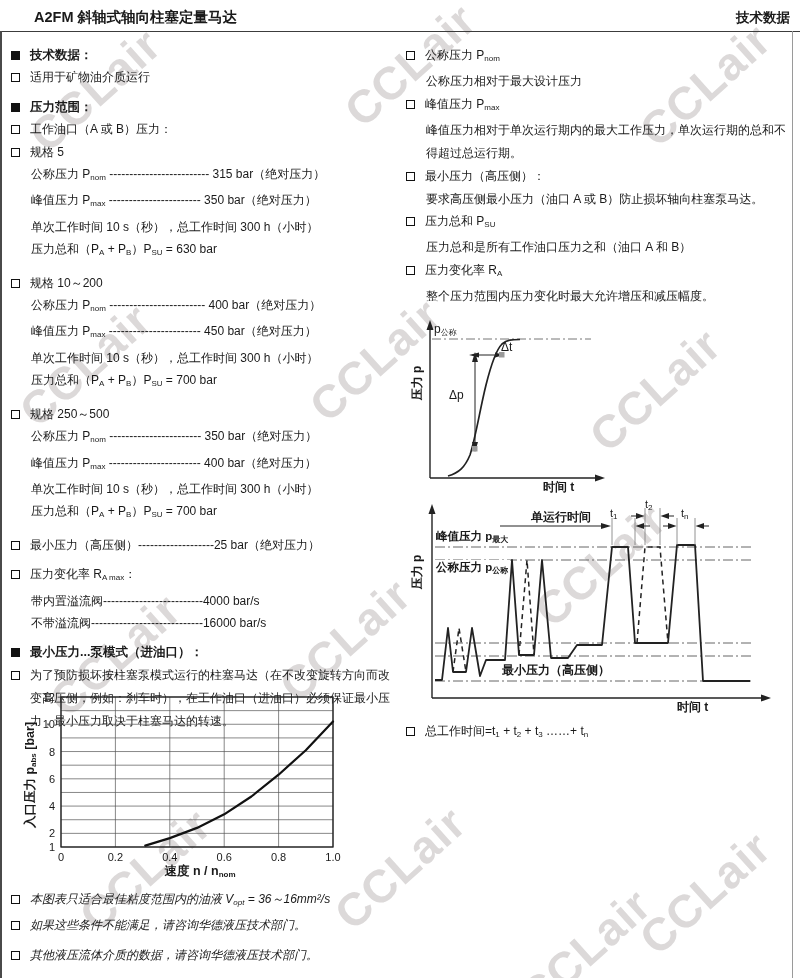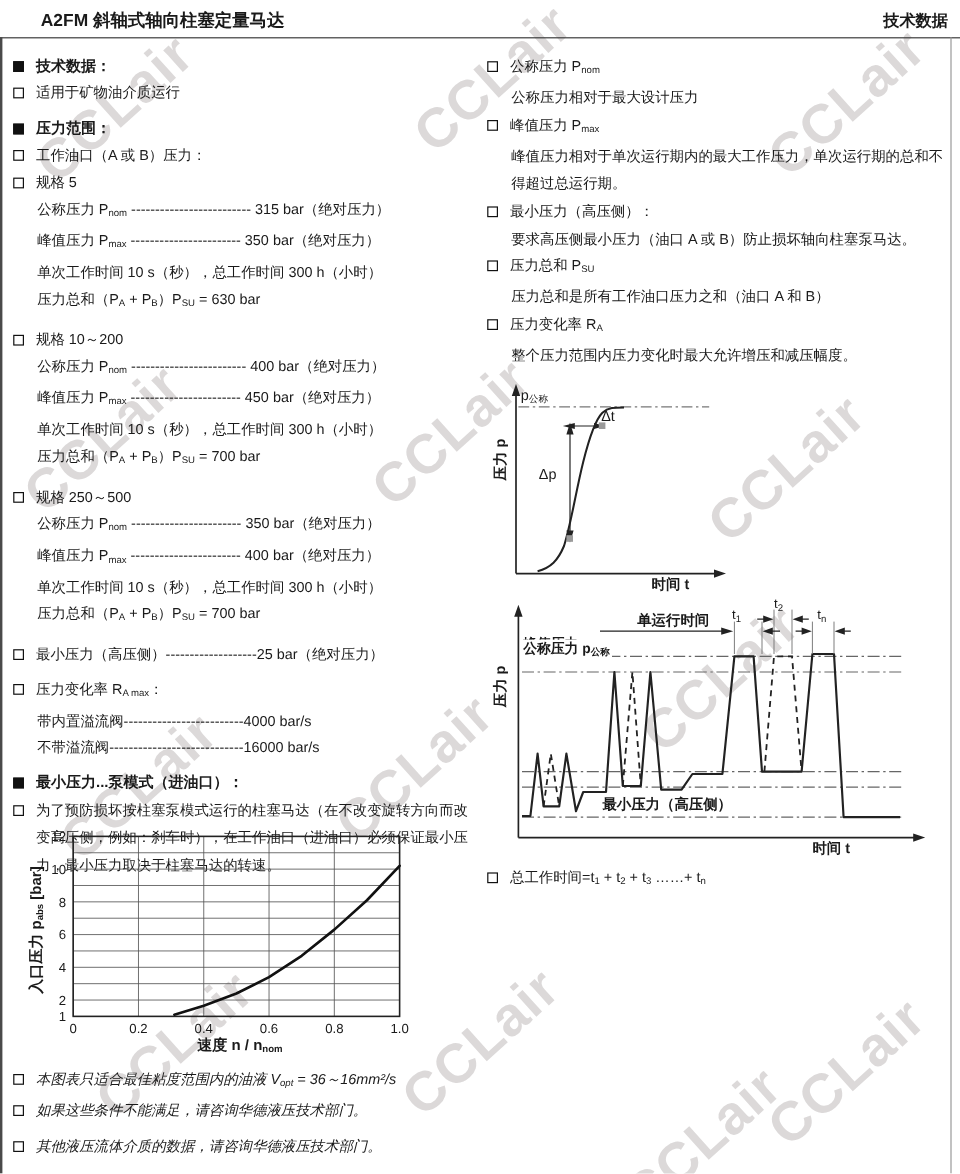--- a/index.html
+++ b/index.html
@@ -52,21 +52,21 @@
   .d1-dt{left:76px;top:22px;margin-left:20px;}
   .d1-dp{left:44px;top:70px;}
   .d1-xlabel{left:138px;top:161px;font-weight:bold;}
   
   .d2-ylabel{left:4px;top:115px;width:82px;}
   .d2-run{left:126px;top:11px;font-size:12px;}
   .d2-t1{left:205px;top:9px;font-size:11px;}
   .d2-t2{left:240px;top:0px;font-size:11px;}
   .d2-tn{left:276px;top:9px;font-size:11px;}
   .d2-peak{left:29px;top:31px;font-size:11.5px;}
-  .d2-nom{left:29px;top:35px;font-size:11.5px;}
+  .d2-nom{left:29px;top:62px;font-size:11.5px;}
   .d2-min{left:95px;top:164px;}
   .d2-xlabel{left:272px;top:201px;font-weight:bold;}
   
   #chart{position:absolute;left:10px;top:688px;width:388px;height:200px;}
   .chart-ylabel{position:absolute;left:12px;top:162px;width:150px;font-size:12.5px;font-weight:bold;}
   .chart-xlabel{position:absolute;left:110px;top:175px;width:160px;text-align:center;font-size:12.5px;font-weight:bold;}
 </style>
 </head>
 <body>
 

